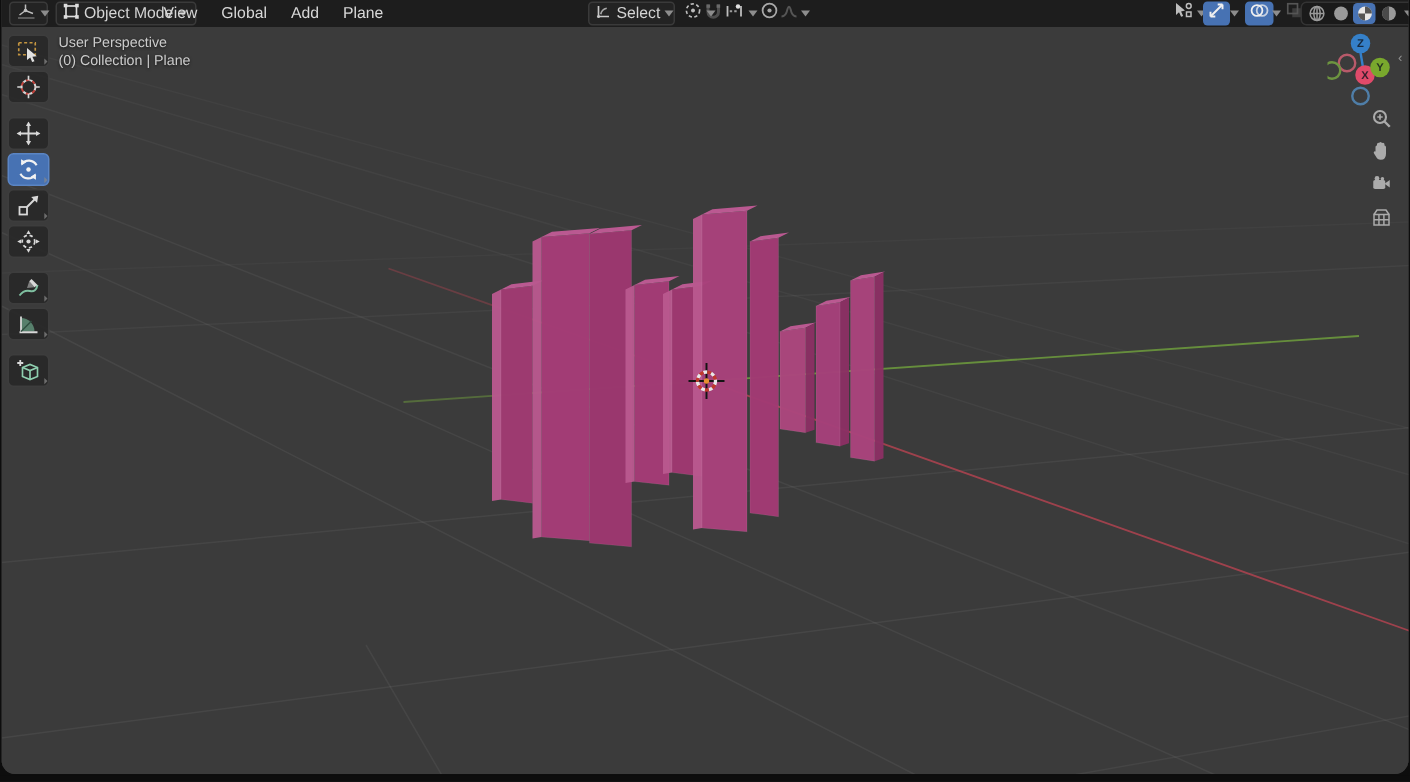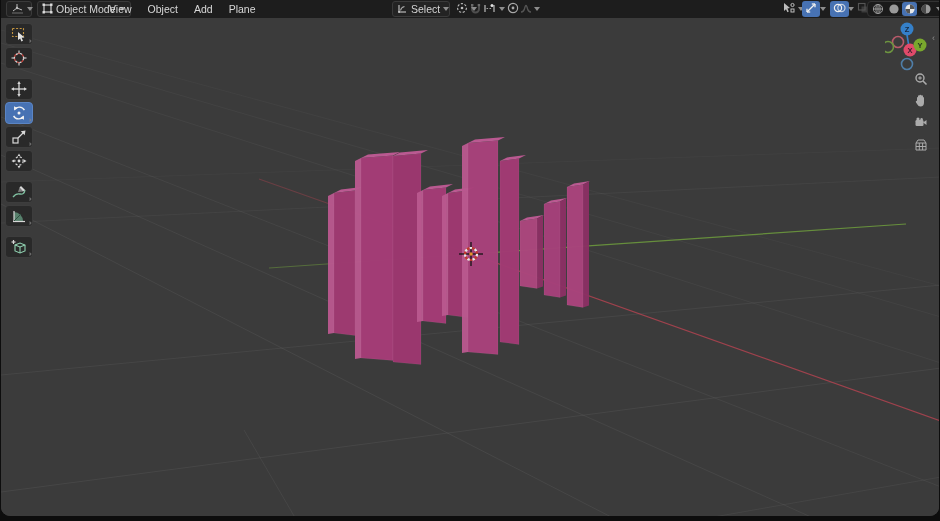--- a/index.html
+++ b/index.html
@@ -137,21 +137,21 @@
           <rect x="0.5" y="8.1" width="2.4" height="2.4" fill="#dedede"></rect>
               <rect x="8.1" y="8.1" width="2.4" height="2.4" fill="#dedede"></rect>
             </svg>
         </span>
         <span class="htext">Object Mode</span>
         <span class="caret"></span>
       </div>
 
       <div id="menus">
           <span class="menu-item">View</span>
-          <span class="menu-item">Object</span>
+          <span class="menu-item">Global</span>
           <span class="menu-item">Add</span>
           <span class="menu-item">Plane</span>
         </div>
 
       <div class="hbtn" style="left:391px;width:58px;">
         <span>
           <svg width="11" height="11" viewBox="0 0 11 11">
               <g stroke="#c8c8c8" stroke-width="1.1" fill="none">
           <path d="M2 9 L2 2"></path>
                 <path d="M2 9 L9 9"></path>
@@ -393,20 +393,24 @@
             </g>
         <g stroke="#d8d8d8" stroke-width="1.2">
               <path d="M2.5 1 L2.5 5"></path>
               <path d="M0.5 3 L4.5 3"></path>
             </g>
           </svg>
         <span class="sub"></span>
       </div>
     </div>
 
+    <div id="vp-text">
+      <div>User Perspective</div>
+      <div>(0) Collection | Plane</div>
+    </div>
 
     <svg id="gizmo-svg" width="46" height="52">
         <line x1="22" y1="15" x2="24" y2="27" stroke="#3580c9" stroke-width="1.6"></line>
         <circle cx="13" cy="22" r="5.5" fill="rgba(60,60,60,0.25)" stroke="#b85a6a" stroke-width="1.6"></circle>
         <circle cx="3" cy="27" r="5.5" fill="rgba(60,60,60,0.25)" stroke="#6d9440" stroke-width="1.6"></circle>
         <circle cx="22" cy="44" r="5.5" fill="rgba(60,60,60,0.25)" stroke="#4f7ea8" stroke-width="1.6"></circle>
         <circle cx="22" cy="9" r="6.5" fill="#3580c9"></circle>
         <text x="22" y="11.6" text-anchor="middle" font-size="7.5" font-weight="bold" fill="rgba(15,20,30,0.8)">Z</text>
         <circle cx="25" cy="30" r="6.5" fill="#e04a6a"></circle>
         <text x="25" y="32.6" text-anchor="middle" font-size="7.5" font-weight="bold" fill="rgba(15,20,30,0.8)">X</text>

